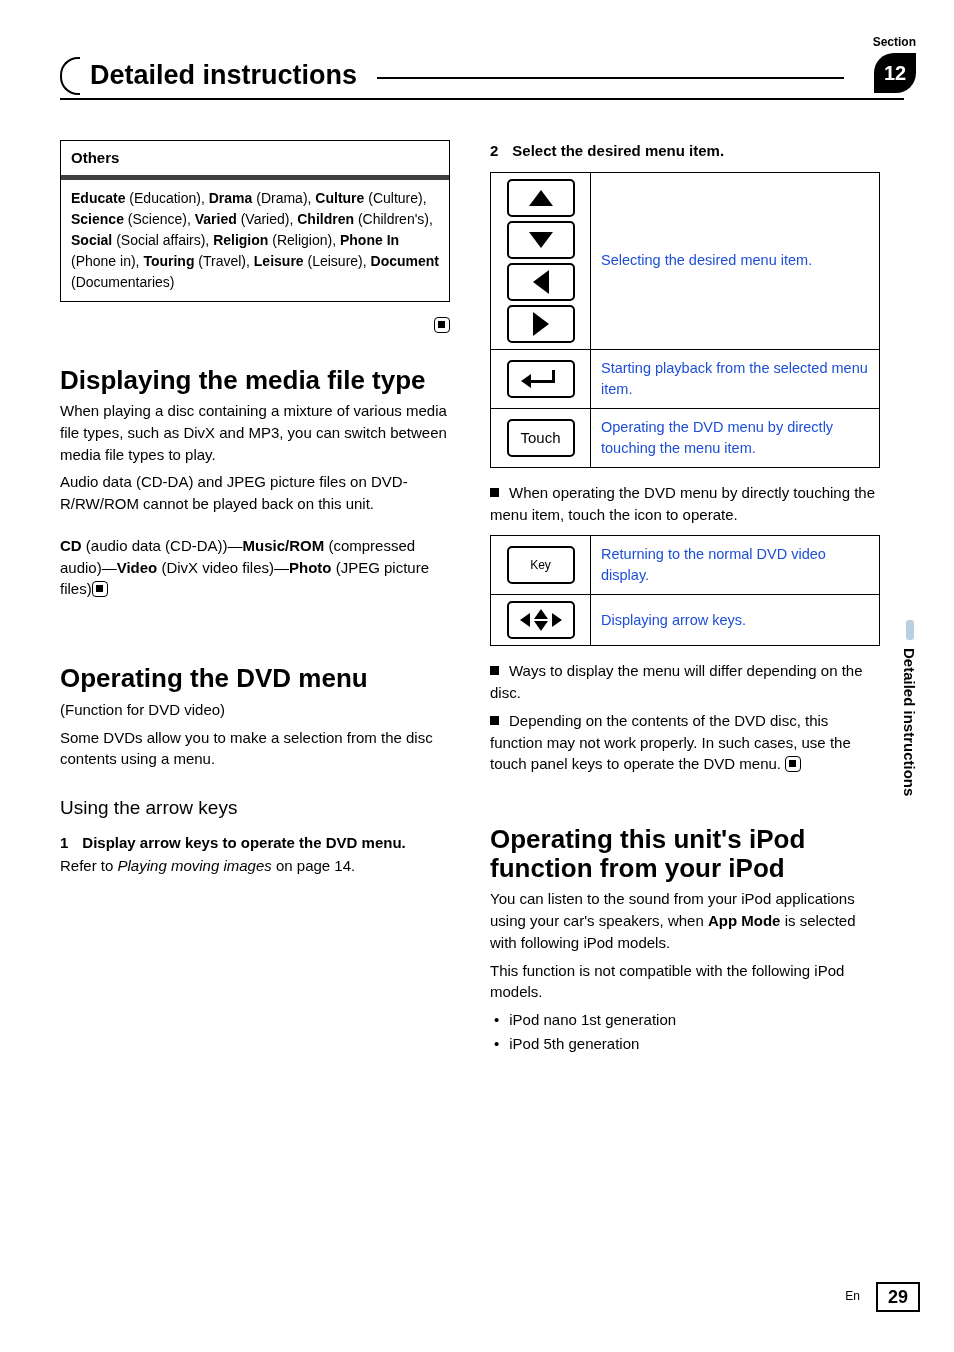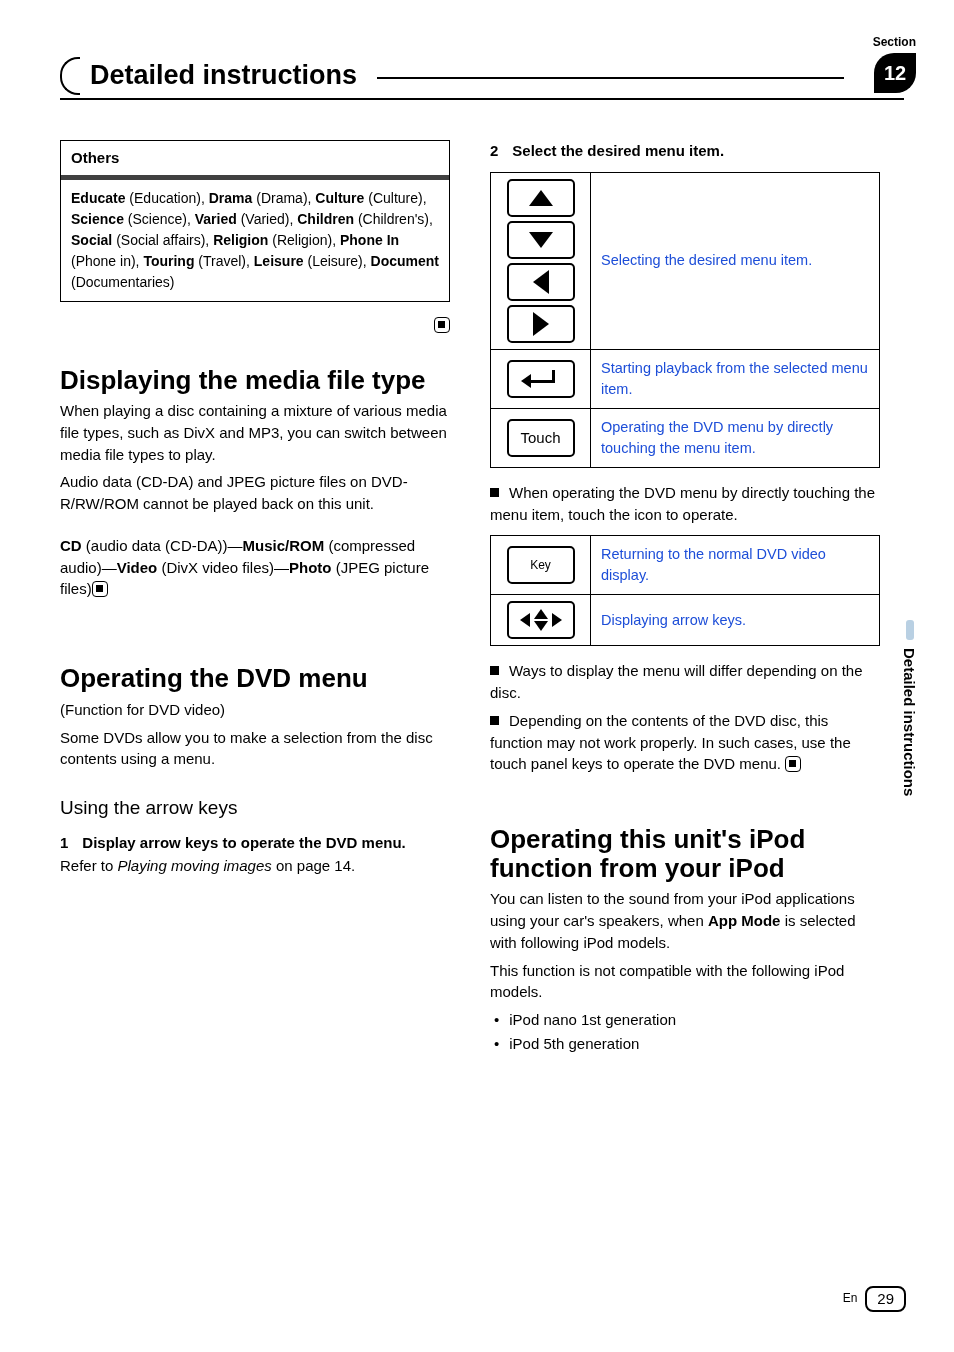--- a/index.html
+++ b/index.html
@@ -240,32 +240,32 @@
     right: 34px;
     top: 648px;
     writing-mode: vertical-rl;
     font-weight: bold;
     font-size: 15px;
   }
 
   .footer {
     position: absolute;
     bottom: 40px;
-    right: 48px;
+    right: 34px;
     display: flex;
     align-items: center;
-    gap: 8px;
+    gap: 16px;
     font-size: 12px;
   }
   .page-badge {
     border: 2px solid #000;
-    border-radius: 8px;
+    border-radius: 0;
     padding: 0 10px;
-    font-weight: normal;
-    font-size: 15px;
+    font-weight: bold;
+    font-size: 18px;
   }
 
   .gap { height: 14px; }
   .end-icon-right { text-align: right; margin-top: 12px; margin-bottom: 6px;}
 
   .desc-cell { font-size: 14.5px; color: #1d4ed8; }
 </style>
 </head>
 <body>
 

